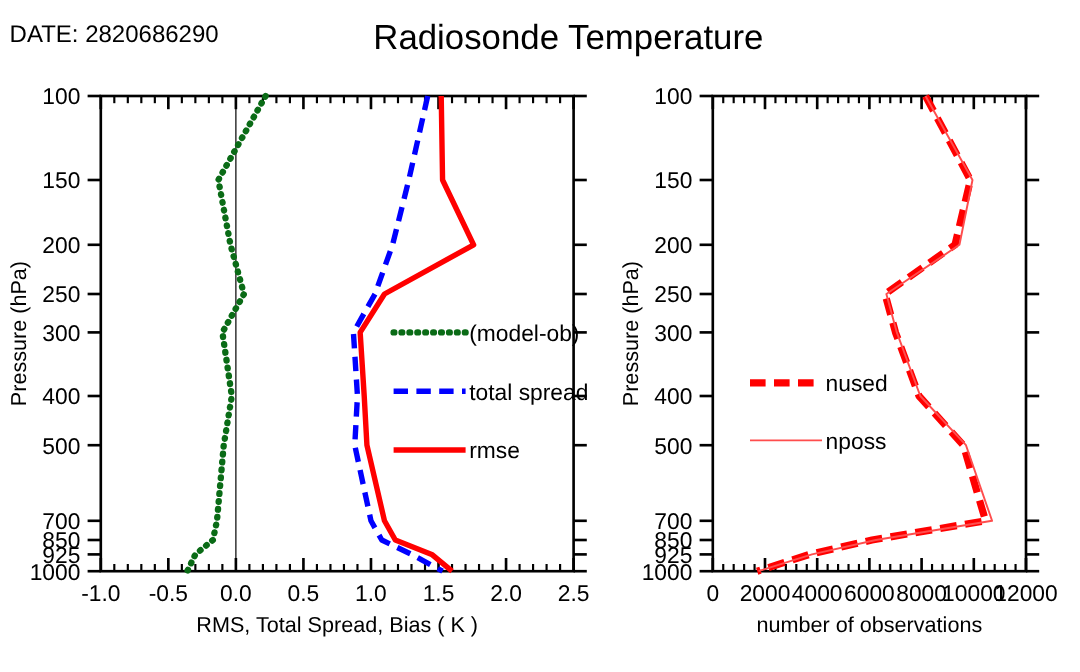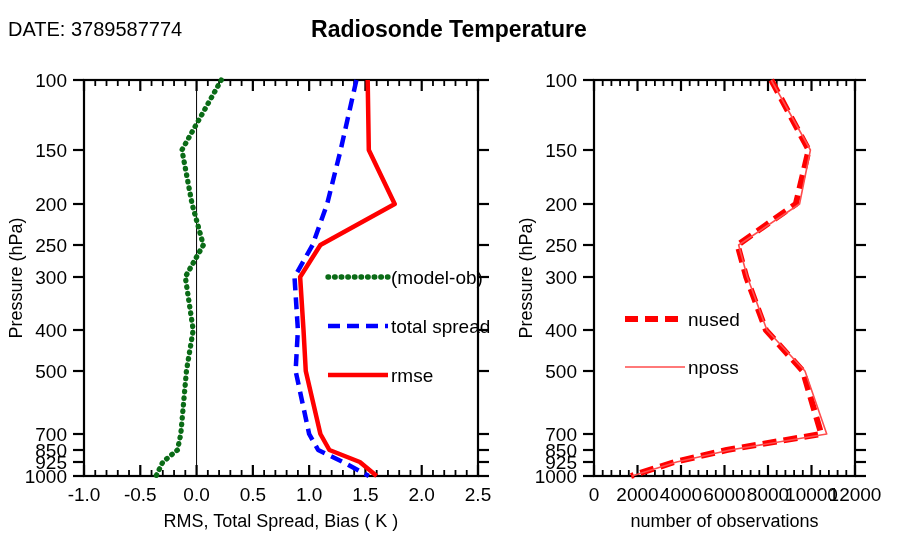--- a/index.html
+++ b/index.html
@@ -1,32 +1,32 @@
 <!DOCTYPE html>
 <html><head>
 <meta charset="utf-8">
 <style>
   html,body{margin:0;padding:0;background:#ffffff;}
   body{width:900px;height:560px;overflow:hidden;
        font-family:"Liberation Sans","DejaVu Sans",sans-serif;color:#000;}
   #root{position:relative;width:900px;height:560px;}
   .txt{position:absolute;white-space:nowrap;}
   #date-label{left:8px;top:18px;font-size:20px;}
-  #title-shift{position:absolute;left:300px;top:16px;font-size:23px;white-space:nowrap;font-weight:bold;}
+  #title-shift{position:absolute;left:300px;top:16px;font-size:29px;white-space:nowrap;}
   svg{position:absolute;left:0;top:0;}
   .tklbl{font-family:"Liberation Sans","DejaVu Sans",sans-serif;font-size:19px;fill:#000;}
   .axttl{font-family:"Liberation Sans","DejaVu Sans",sans-serif;font-size:18px;fill:#000;}
   .lgtxt{font-family:"Liberation Sans","DejaVu Sans",sans-serif;font-size:19px;fill:#000;}
 </style>
 </head>
 <body>
 
 <div id="root">
 
-  <div class="txt" id="date-label">DATE: 3789587774</div>
+  <div class="txt" id="date-label">DATE: 2820686290</div>
   <div id="title-shift" style="left: 311.07px;">Radiosonde Temperature</div>
 
   <svg id="canvas" width="900" height="560">
       <rect x="84" y="80" width="394" height="396" fill="none" stroke="#000" stroke-width="2.2"></rect>
       <line x1="84" y1="476" x2="84" y2="465" stroke="#000" stroke-width="2.2"></line>
       <line x1="84" y1="80" x2="84" y2="91" stroke="#000" stroke-width="2.2"></line>
       <text x="84" y="501" class="tklbl" text-anchor="middle">-1.0</text>
       <line x1="95.25714285714285" y1="476" x2="95.25714285714285" y2="470" stroke="#000" stroke-width="1.8"></line>
       <line x1="95.25714285714285" y1="80" x2="95.25714285714285" y2="86" stroke="#000" stroke-width="1.8"></line>
       <line x1="106.5142857142857" y1="476" x2="106.5142857142857" y2="470" stroke="#000" stroke-width="1.8"></line>

